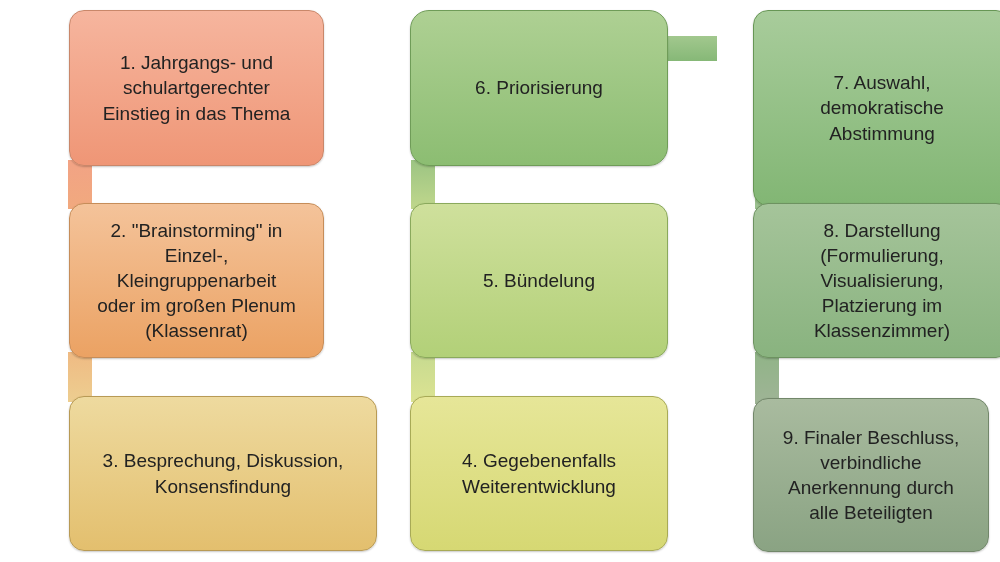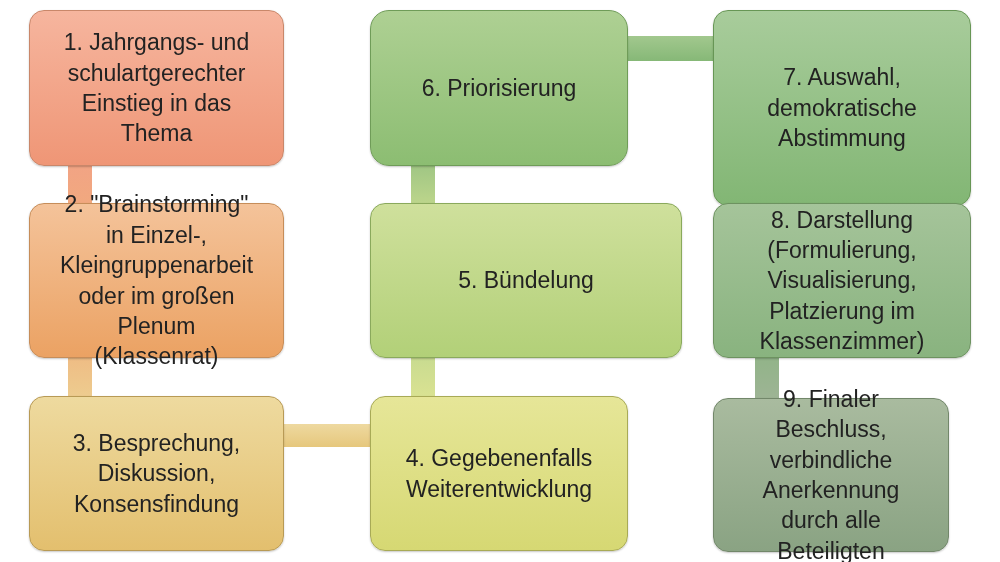--- a/index.html
+++ b/index.html
@@ -17,37 +17,38 @@
   .box {
     position: absolute;
     z-index: 2;
     border-radius: 15px;
     border: 1.5px solid rgba(90, 80, 60, 0.45);
     display: flex;
     align-items: center;
     justify-content: center;
     text-align: center;
     padding: 8px 26px;
-    font-size: 23px;
+    font-size: 19px;
     line-height: 1.32;
     box-shadow: 0 1px 2px rgba(0,0,0,0.22);
+    margin-left: 40px;
   }
   .box .label { display: block; }
 
   .conn {
     position: absolute;
     z-index: 1;
   }
 
   
   .b1 { left: 29px;  top: 10px;  width: 255px; height: 156px; }
   .b2 { left: 29px;  top: 203px; width: 255px; height: 155px; }
-  .b3 { left: 29px;  top: 396px; width: 255px; height: 155px; justify-content: center; }
+  .b3 { left: 29px;  top: 396px; width: 308px; height: 155px; justify-content: center; }
   .b4 { left: 370px; top: 396px; width: 258px; height: 155px; }
-  .b5 { left: 370px; top: 203px; width: 312px; height: 155px; }
+  .b5 { left: 370px; top: 203px; width: 258px; height: 155px; }
   .b6 { left: 370px; top: 10px;  width: 258px; height: 156px; }
   .b7 { left: 713px; top: 10px;  width: 258px; height: 196px; }
   .b8 { left: 713px; top: 203px; width: 258px; height: 155px; }
   .b9 { left: 713px; top: 398px; width: 236px; height: 154px; }
 
   
   .c1 { left: 68px;  top: 160px; width: 24px; height: 49px; }
   .c2 { left: 68px;  top: 352px; width: 24px; height: 50px; }
   .c3 { left: 280px; top: 424px; width: 94px; height: 23px; }
   .c4 { left: 411px; top: 352px; width: 24px; height: 50px; }

